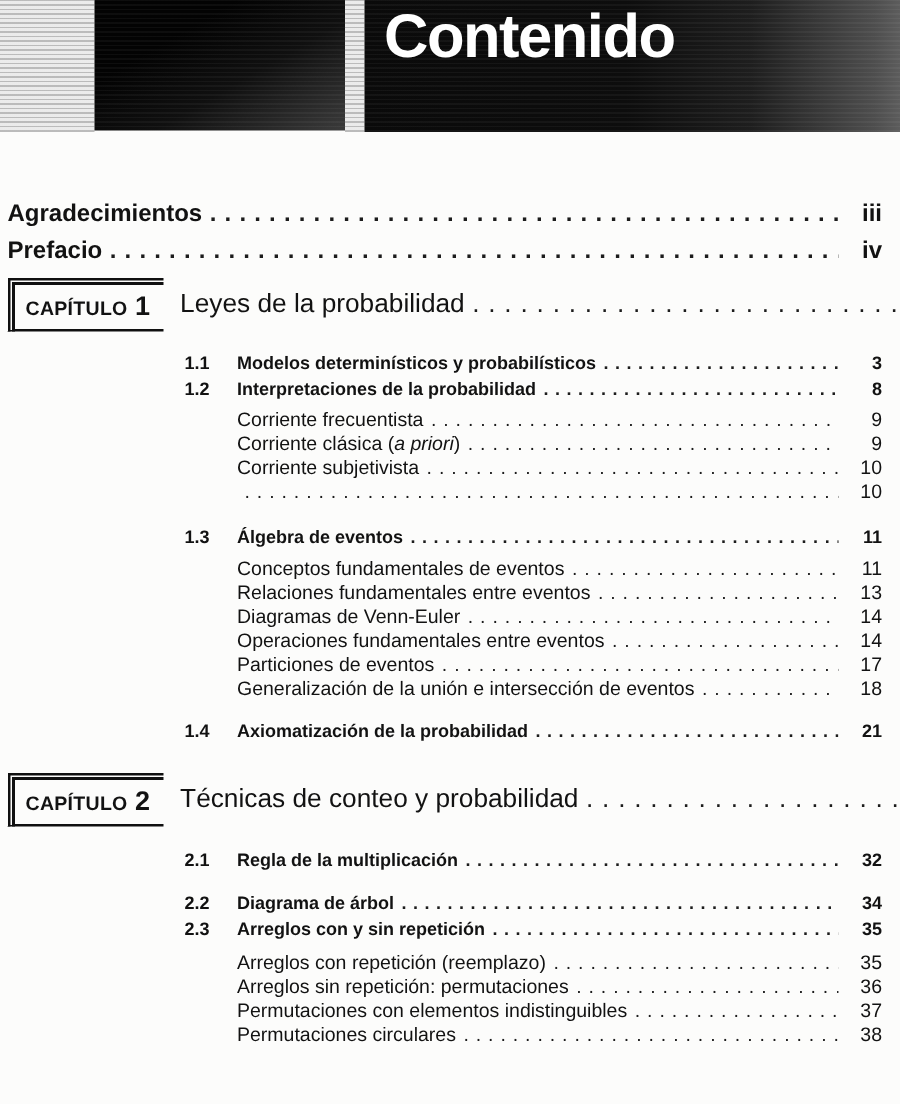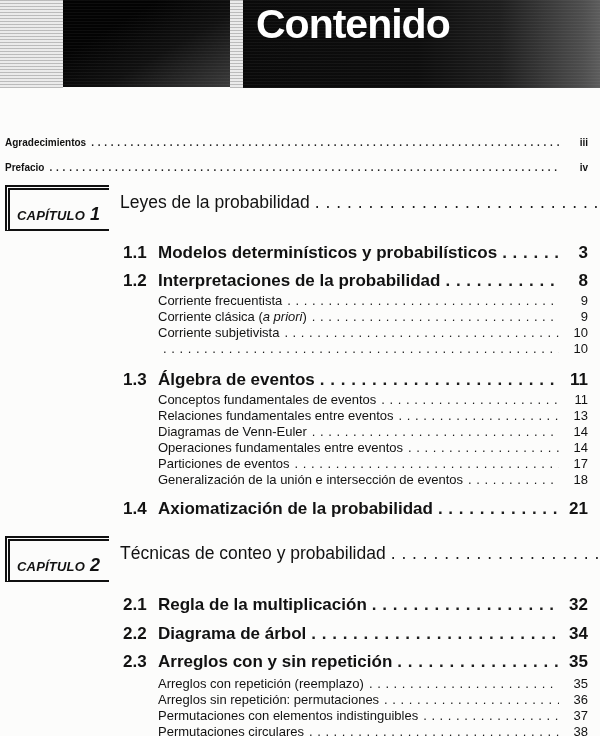--- a/index.html
+++ b/index.html
@@ -47,46 +47,45 @@
 
   .row { display: flex; align-items: baseline; }
   .t   { white-space: nowrap; }
   .leader { flex: 1 1 auto; overflow: hidden; white-space: nowrap; margin: 0 3px 0 5px; color: #1c1c1c; }
   .leader::after {
     letter-spacing: .5px;
     content: ". . . . . . . . . . . . . . . . . . . . . . . . . . . . . . . . . . . . . . . . . . . . . . . . . . . . . . . . . . . . . . . . . . . . . . . . . . . . . . . . . . . . . . . . . . . .";
   }
   .pg { flex: 0 0 auto; min-width: 26px; text-align: right; white-space: nowrap; }
 
-  .fm { font-weight: 700; font-size: 10px; line-height: 16px; margin-bottom: 9px; }
+  .fm { font-weight: 700; font-size: 16px; line-height: 16px; margin-bottom: 9px; }
 
   
   .chap-row { display: flex; align-items: flex-start; }
   .chap-box {
     flex: 0 0 auto;
     border-top: 5px double #101010;
     border-left: 5px double #101010;
     border-bottom: 2px solid #101010;
-    padding: 14px 9px 4px 7px;
+    padding: 4px 9px 4px 7px;
     display: flex; align-items: baseline; gap: 5px;
     background: #fcfcfb;
-    font-style: italic;
   }
   .chap-word { font-weight: 700; font-size: 13px; letter-spacing: .2px; }
   .chap-num  { font-weight: 700; font-size: 18px; }
   .chap-line { flex: 1 1 auto; display: flex; align-items: baseline; margin-left: 11px; padding-top: 7px; font-size: 17.5px; font-weight: 400; }
 
-  .sec { margin-left: 118px; font-size: 17px; font-weight: 700; line-height: 17px; }
+  .sec { margin-left: 118px; font-size: 12px; font-weight: 700; line-height: 17px; }
   .sec-num { flex: 0 0 35px; }
 
   .sub { margin-left: 153px; font-size: 13px; font-weight: 400; line-height: 16px; }
   .sub i { font-style: italic; }
 
   .mt4  { margin-top: 4px; }  .mt5  { margin-top: 5px; }
-  .mt6  { margin-top: 6px; }  .mt10 { margin-top: 11px; }
+  .mt6  { margin-top: 6px; }  .mt10 { margin-top: 0; }
   .mt12 { margin-top: 12px; align-items: center; } .mt13 { margin-top: 13px; }
   .mt14 { margin-top: 14px; } .mt19 { margin-top: 19px; }
 </style>
 </head>
 <body>
 
 <div class="banner">
   <div class="banner-left texture"></div>
   <div class="banner-block1"></div>
   <div class="banner-gap texture"></div>

